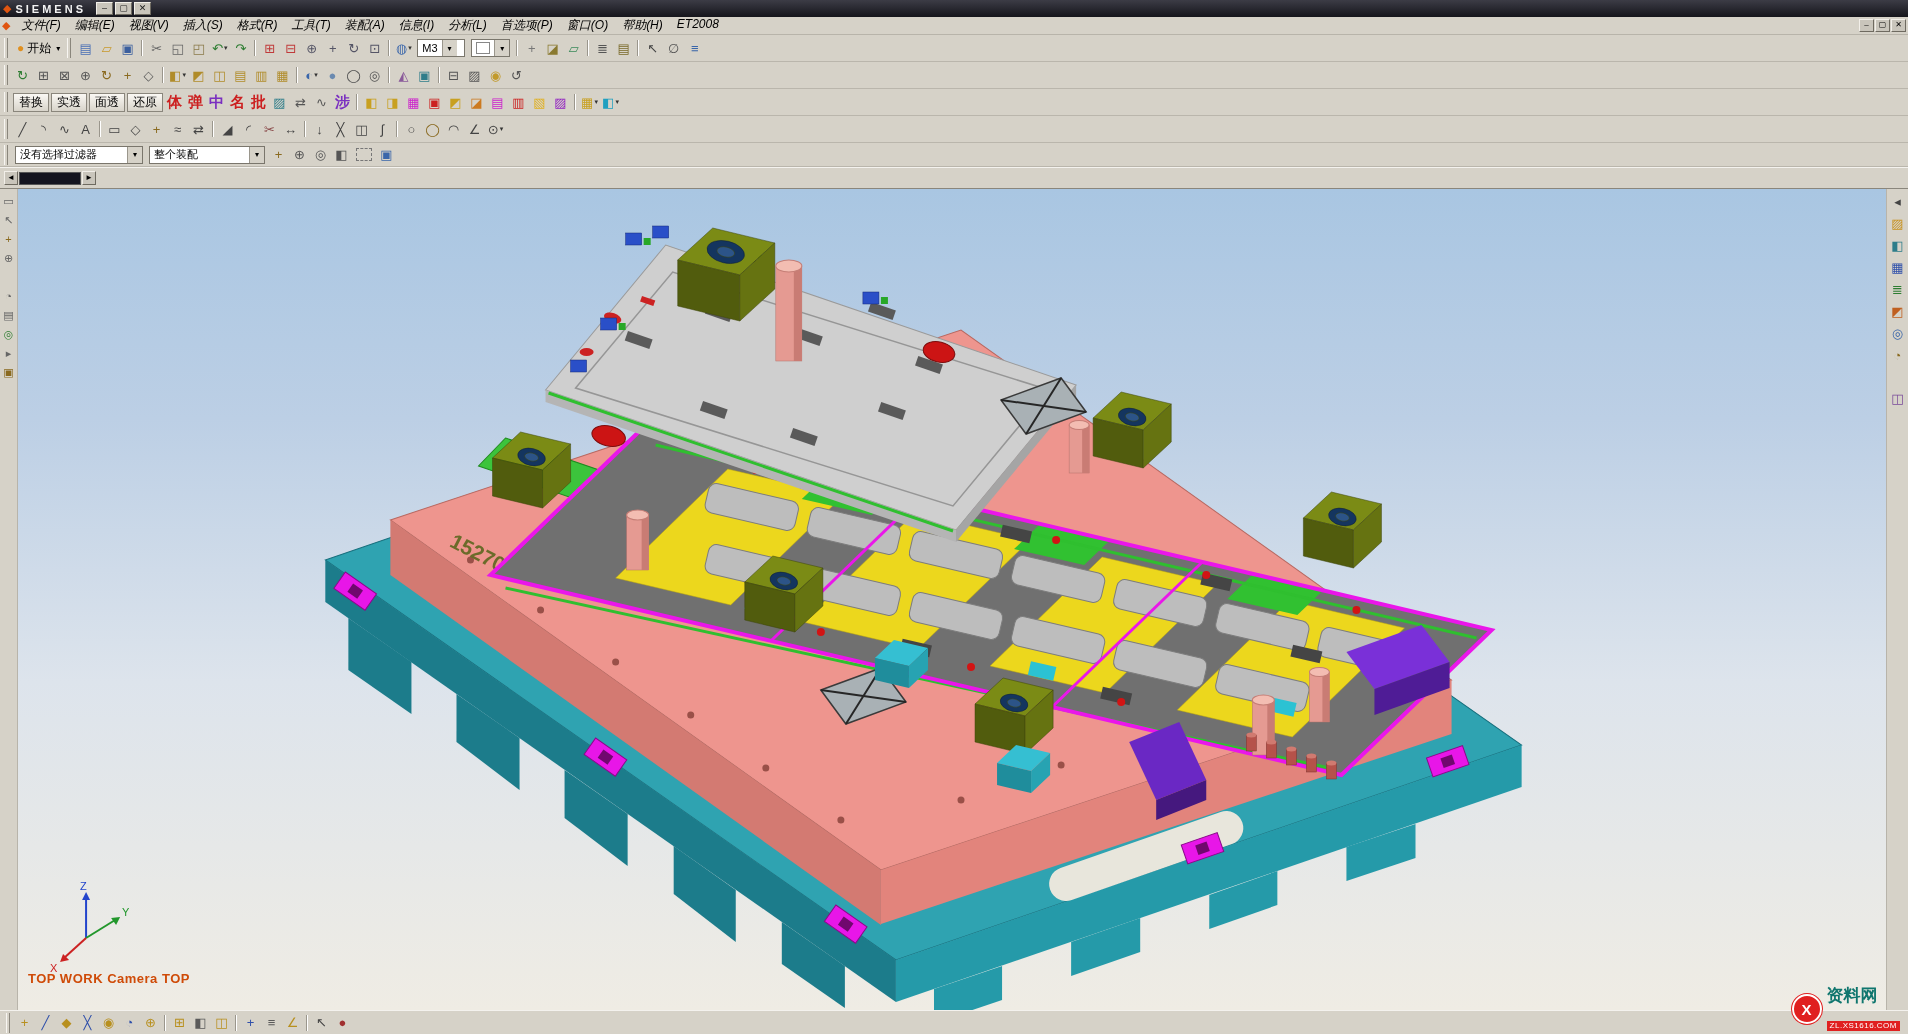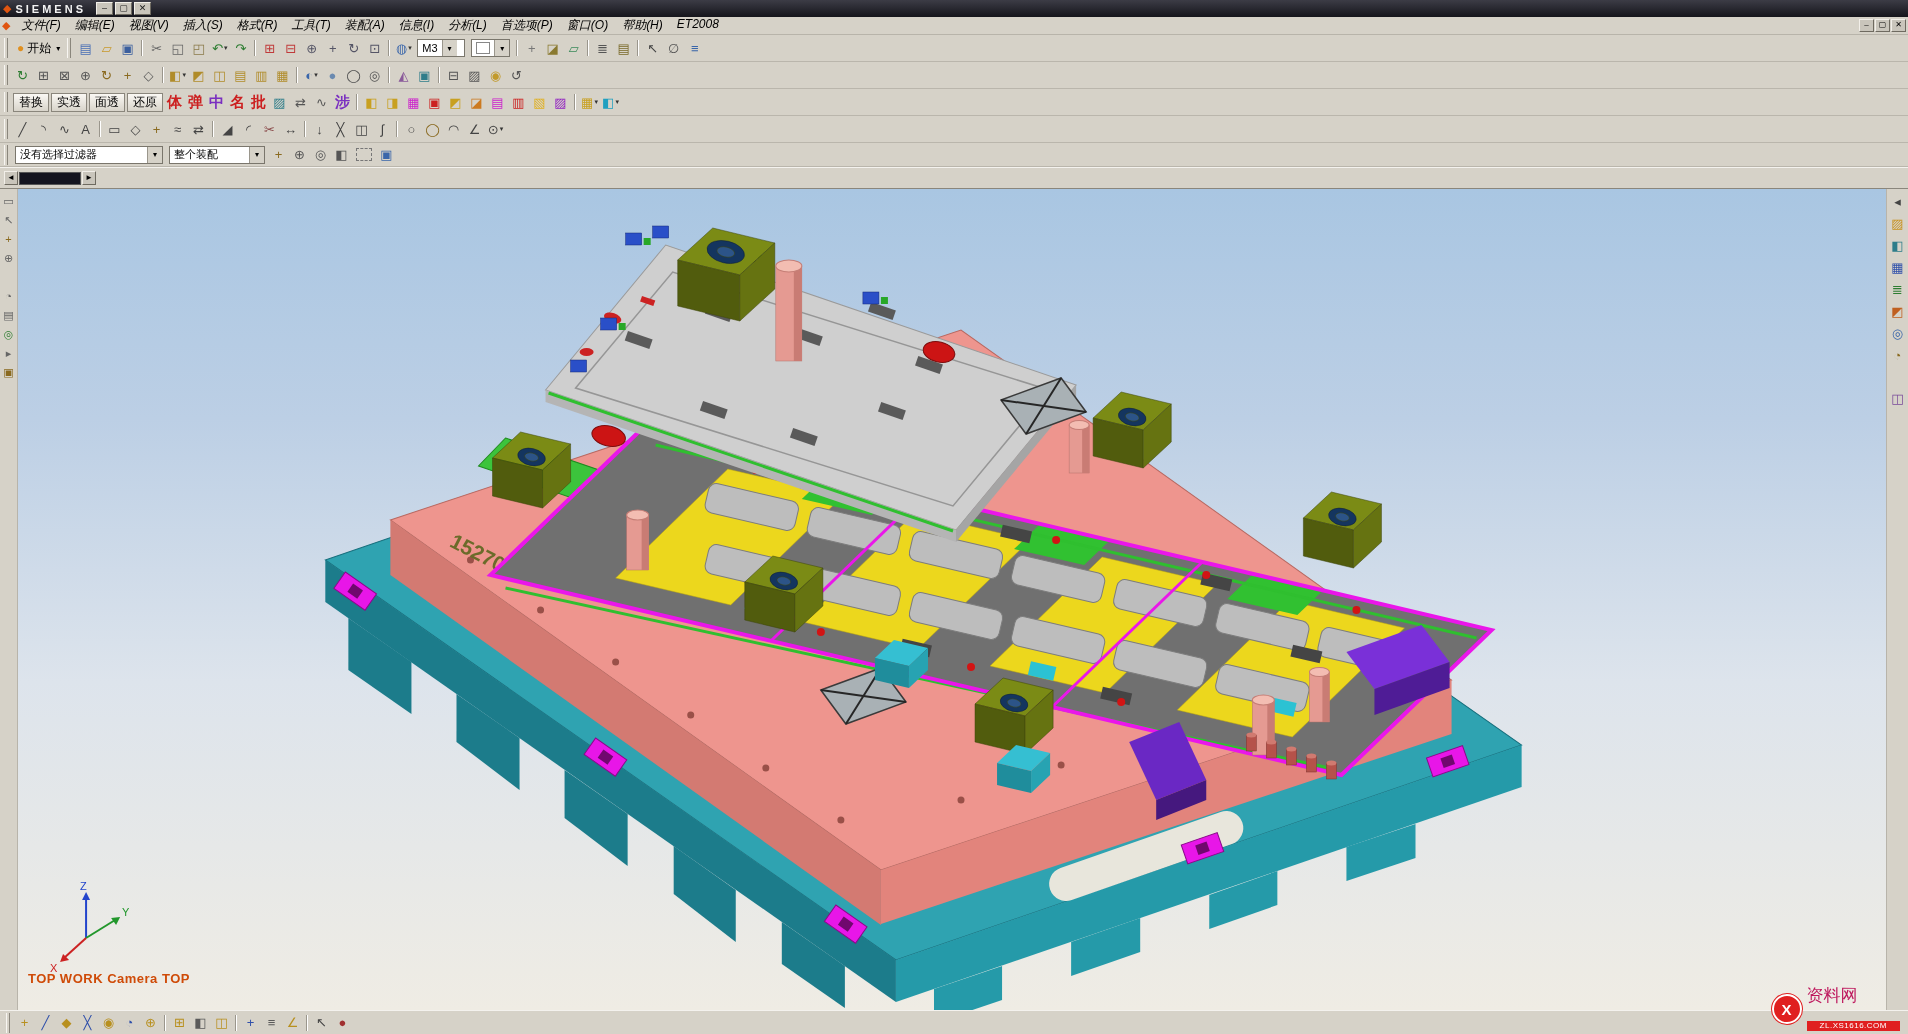--- a/index.html
+++ b/index.html
@@ -58,22 +58,22 @@
   .canvas svg { position:absolute; inset:0; width:100%; height:100%; }
   .view-label { position:absolute; left:10px; bottom:24px; color:#cf4b08; font-weight:bold; font-size:13px; letter-spacing:.5px; }
 
   
   .bottombar { height:24px; background:#d6d2c8; border-top:1px solid #f4f2ee; display:flex; align-items:center; padding:0 4px; }
 
   
   .wm { position:absolute; right:8px; bottom:3px; display:flex; align-items:center; gap:5px; z-index:99; }
   .wm-badge { width:30px; height:30px; border-radius:50%; background:#e02020; border:2px solid #fff; color:#fff; font-weight:bold; display:flex; align-items:center; justify-content:center; font-size:15px; box-shadow:0 0 0 1px #e02020; }
   .wm-col { display:flex; flex-direction:column; line-height:1; }
-  .wm-site { color:#be185d; font-weight:normal; font-size:17px; }
-  .wm-url { margin-top:17px; background:#e02020; color:#fff; font-size:8px; padding:1px 13px; letter-spacing:.5px; text-align:center; }
+  .wm-site { color:#0f766e; font-weight:bold; font-size:17px; }
+  .wm-url { margin-top:17px; background:#e02020; color:#fff; font-size:8px; padding:1px 3px; letter-spacing:.5px; text-align:center; }
 </style>
 </head>
 <body>
 
 <div class="titlebar">
   <span class="app-icon">◆</span>
   <span class="brand">SIEMENS</span>
   <span style="display:flex">
       <span class="winbtn">–</span>
       <span class="winbtn">▢</span>
@@ -253,25 +253,25 @@
       <span class="tbtn" style="color: rgb(68, 68, 68);">○</span>
       <span class="tbtn" style="color: rgb(138, 106, 32);">◯</span>
       <span class="tbtn" style="color: rgb(68, 68, 68);">◠</span>
       <span class="tbtn" style="color: rgb(68, 68, 68);">∠</span>
       <span class="tbtn dd" style="color: rgb(68, 68, 68);">⊙</span>
     </span>
 </div>
 
 <div class="tbrow selbar">
   <span class="grip"></span>
-  <span class="combo" style="width:148px">
+  <span class="combo" style="width:128px">
     <span style="white-space:nowrap;overflow:hidden">没有选择过滤器</span>
     <span class="arrow" style="margin-left:auto">▾</span>
   </span>
-  <span class="combo" style="width:96px">
+  <span class="combo" style="width:116px">
     <span style="white-space:nowrap;overflow:hidden">整个装配</span>
     <span class="arrow" style="margin-left:auto">▾</span>
   </span>
   <span class="tb-group">
       <span class="tbtn" style="color: rgb(138, 106, 32);">+</span>
       <span class="tbtn" style="color: rgb(85, 85, 85);">⊕</span>
       <span class="tbtn" style="color: rgb(85, 85, 85);">◎</span>
       <span class="tbtn" style="color: rgb(85, 85, 85);">◧</span>
       <span class="tbtn dashed" style="color: rgb(85, 85, 85);"></span>
       <span class="tbtn" style="color: rgb(58, 102, 170);">▣</span>

